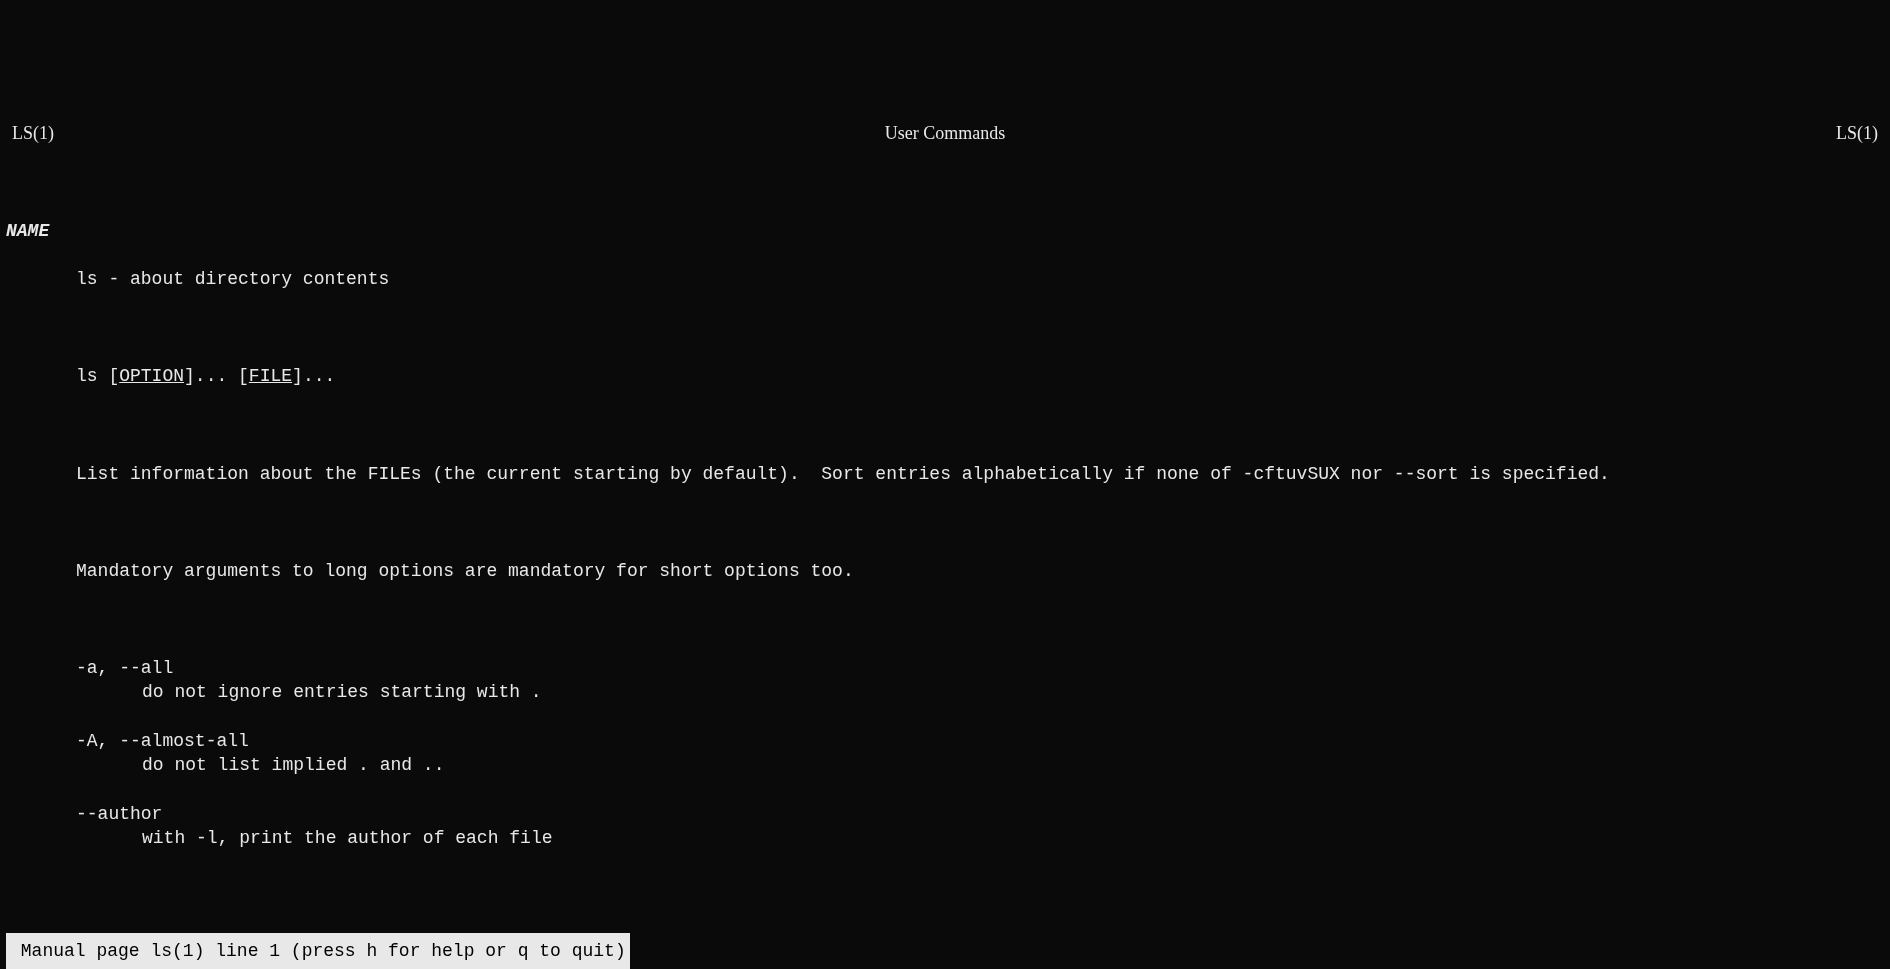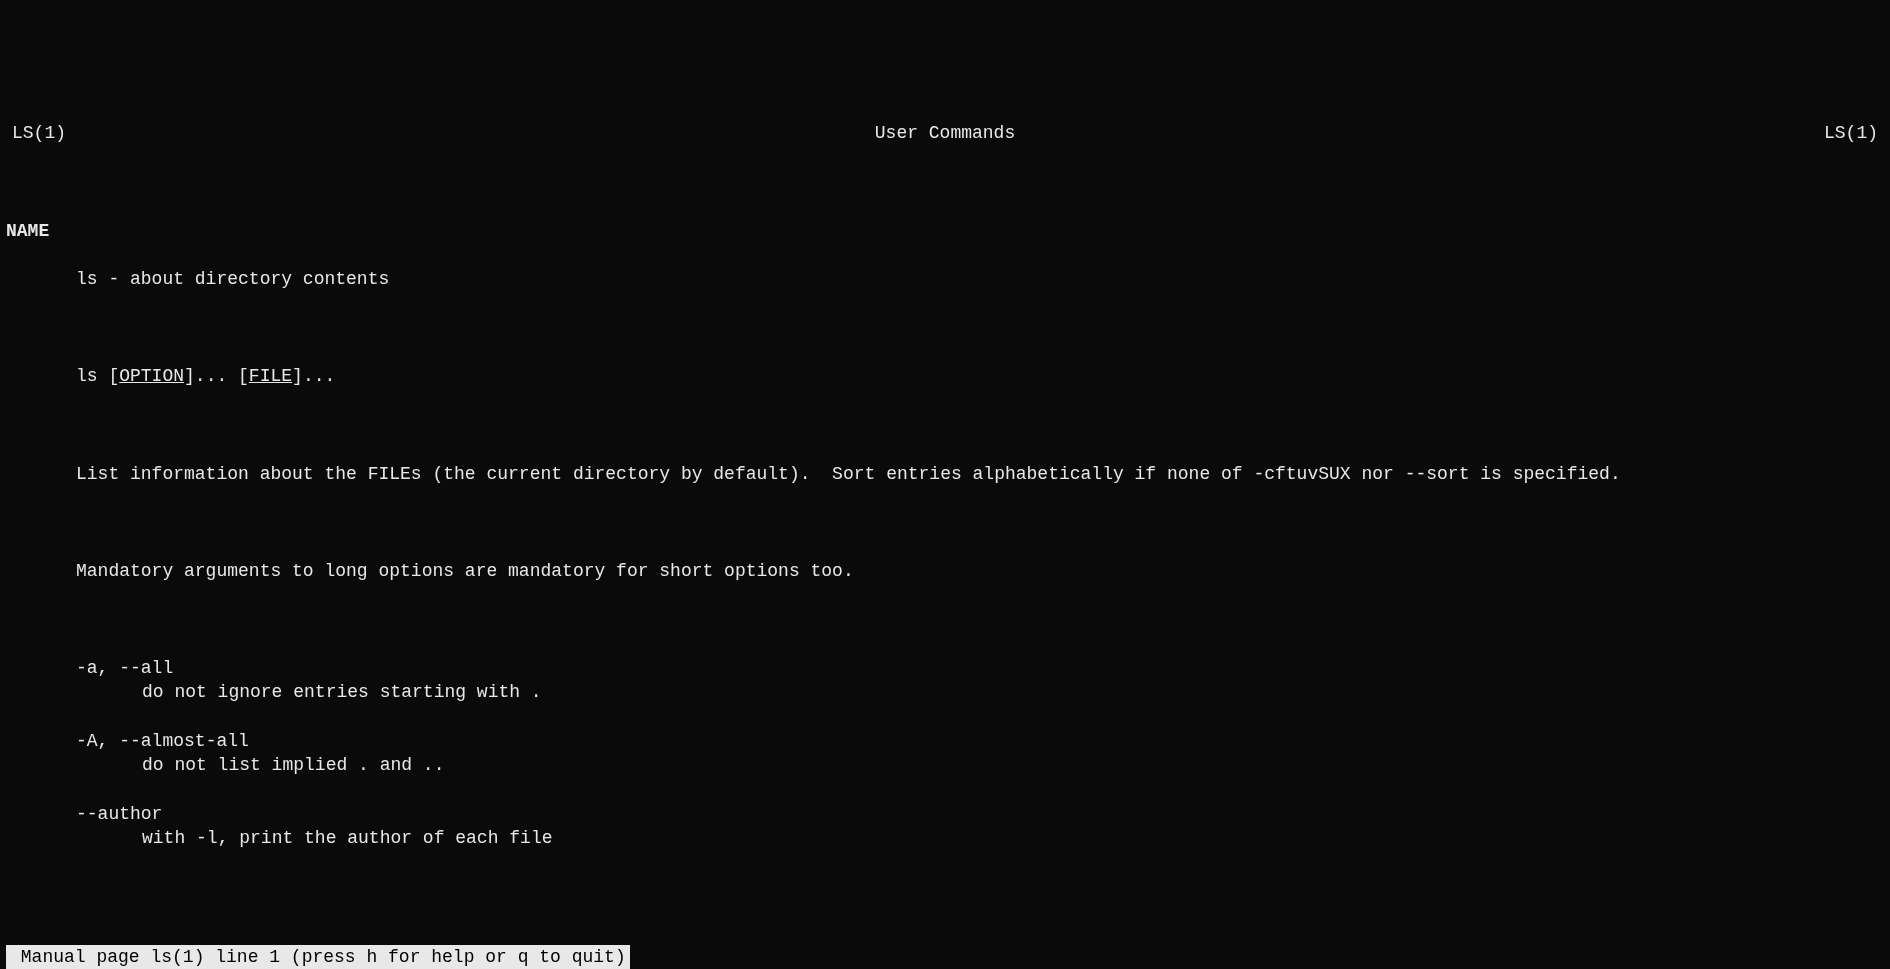--- a/index.html
+++ b/index.html
@@ -16,49 +16,51 @@
       white-space: pre;
       overflow: hidden;
       width: 1890px;
       height: 969px;
       position: relative;
     }
     .header-row {
       display: flex;
       justify-content: space-between;
       padding: 0 6px;
+      font-family: Liberation Serif, serif;
     }
     .bold {
       font-weight: normal;
     }
     .underline {
       text-decoration: underline;
     }
     .section-heading {
       font-weight: bold;
+      font-style: italic;
     }
     .content {
       padding: 0 6px;
     }
     .indent-option {
       padding-left: 70px;
     }
     .indent-desc {
       padding-left: 136px;
     }
     .indent-name {
       padding-left: 70px;
     }
     .status-bar {
       position: absolute;
       bottom: 0;
       left: 6px;
       background: #e8e8e8;
       color: #000;
-      padding: 0 4px;
+      padding: 6px 4px;
     }
     .blank-line {
       height: 1.35em;
     }
   </style>
 </head>
 <body>
 
 
 
@@ -67,21 +69,21 @@
   <span>LS(1)</span>
   <span>User Commands</span>
   <span>LS(1)</span>
 </div>
 <div class="blank-line"></div>
 <div class="section-heading">NAME</div>
 <div class="indent-name">ls - about directory contents</div>
 <div class="blank-line"></div>
 <div class="indent-name"><span class="bold">ls</span> [<span class="underline">OPTION</span>]<span>...</span> [<span class="underline">FILE</span>]<span>...</span></div>
 <div class="blank-line"></div>
-<div class="indent-name"><span>List information about the FILEs (the current directory by default).  Sort entries alphabetically if none of </span><span class="bold">-cftuvSUX</span><span> nor </span><span class="bold">--sort</span><span> is specified.</span></div>
+<div class="indent-name"><span>List information about the FILEs (the current starting by default).  Sort entries alphabetically if none of </span><span class="bold">-cftuvSUX</span><span> nor </span><span class="bold">--sort</span><span> is specified.</span></div>
 <div class="blank-line"></div>
 <div class="indent-name">Mandatory arguments to long options are mandatory for short options too.</div>
 <div class="blank-line"></div>
 <div id="options-container"><div class="indent-option"><span class="bold">-a</span><span>, </span><span class="bold">--all</span></div><div class="indent-desc"><span>do not ignore entries starting with .</span></div><div class="blank-line"></div><div class="indent-option"><span class="bold">-A</span><span>, </span><span class="bold">--almost-all</span></div><div class="indent-desc"><span>do not list implied . and ..</span></div><div class="blank-line"></div><div class="indent-option"><span class="bold">--author</span></div><div class="indent-desc"><span>with </span><span class="bold">-l</span><span>, print the author of each file</span></div><div class="blank-line"></div></div>
 </div>
 
 <div class="status-bar"> Manual page ls(1) line 1 (press h for help or q to quit)</div>
 
 
 

